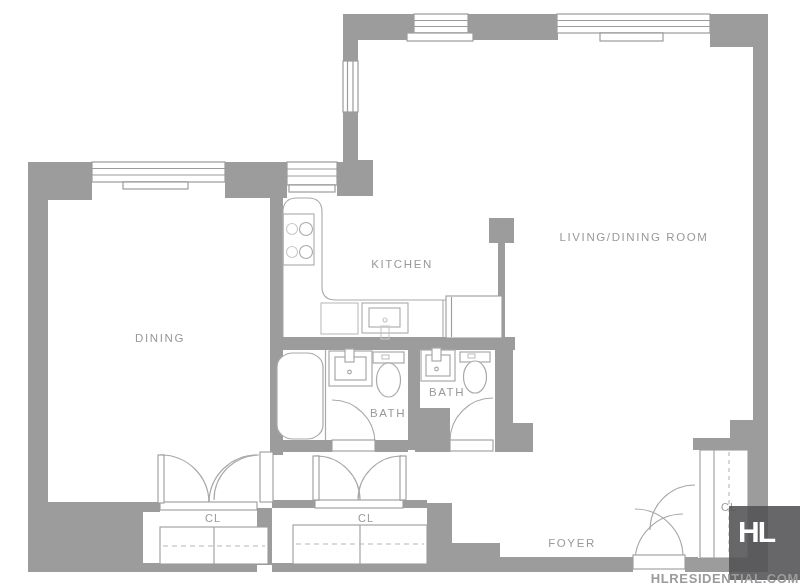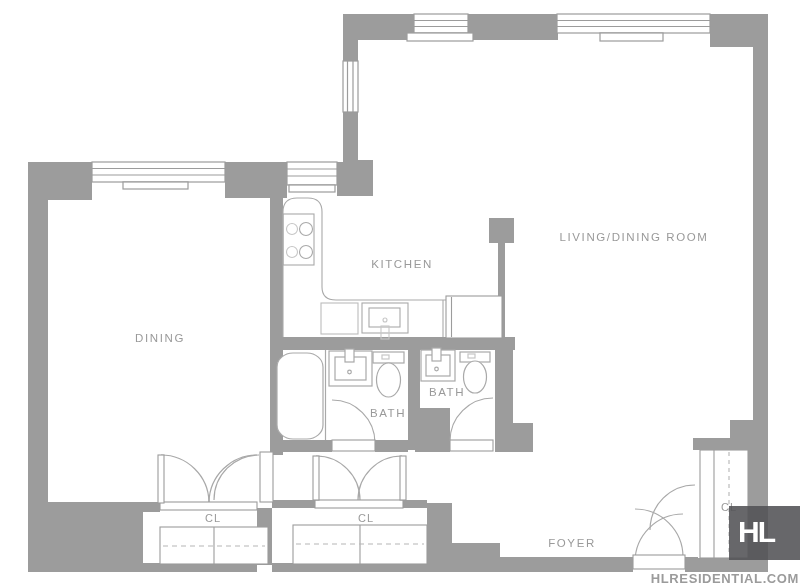--- a/index.html
+++ b/index.html
@@ -8,21 +8,21 @@
     font-family:"Liberation Sans", sans-serif;
   }
   #plan svg{position:absolute;left:0;top:0;}
   .room-label{
     position:absolute;transform:translate(-50%,-50%);
     color:#9a9a9a;font-size:11.5px;letter-spacing:1.6px;white-space:nowrap;
     font-family:"Liberation Sans", sans-serif;
   }
   .cl-label{font-size:11px;letter-spacing:1px;}
   #logo{
-    position:absolute;left:729px;top:506px;width:71px;height:54px;
+    position:absolute;left:729px;top:506px;width:71px;height:74px;
     background:rgba(82,82,85,0.88);
   }
   #logo .monogram{
     position:absolute;left:9px;top:9px;
     color:#ffffff;font-size:30px;font-weight:bold;letter-spacing:-2px;
     font-family:"Liberation Sans", sans-serif;line-height:1.1;
   }
   #site-url{
     position:absolute;right:1px;top:571px;
     color:#9b9b9b;font-size:13px;font-weight:bold;letter-spacing:0.6px;

